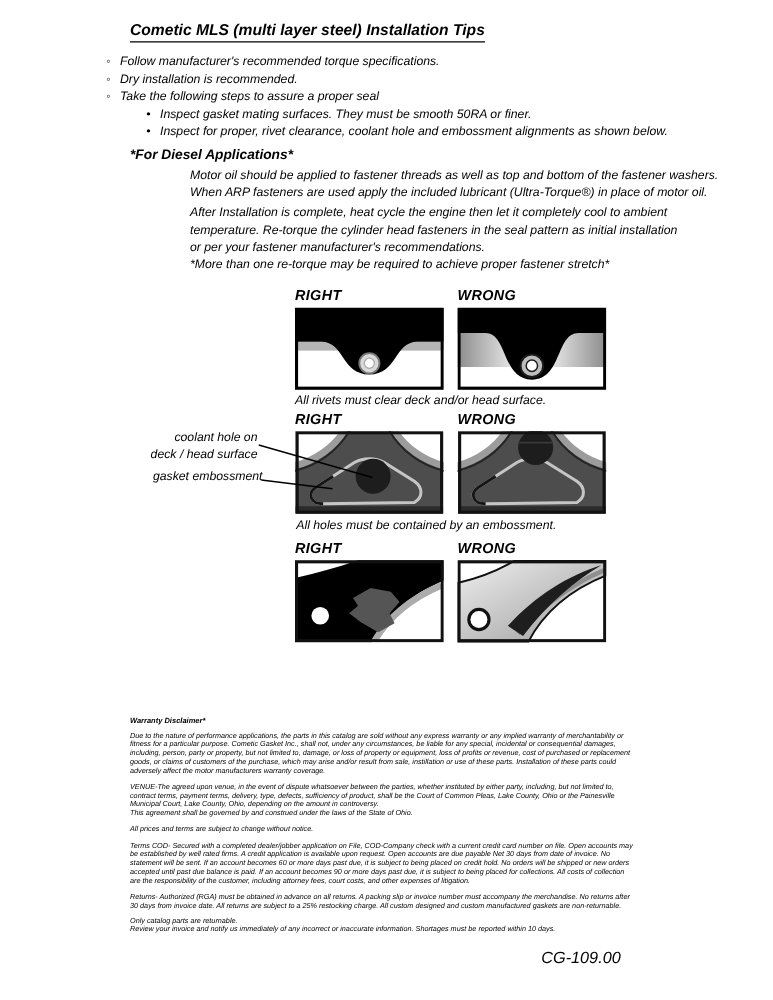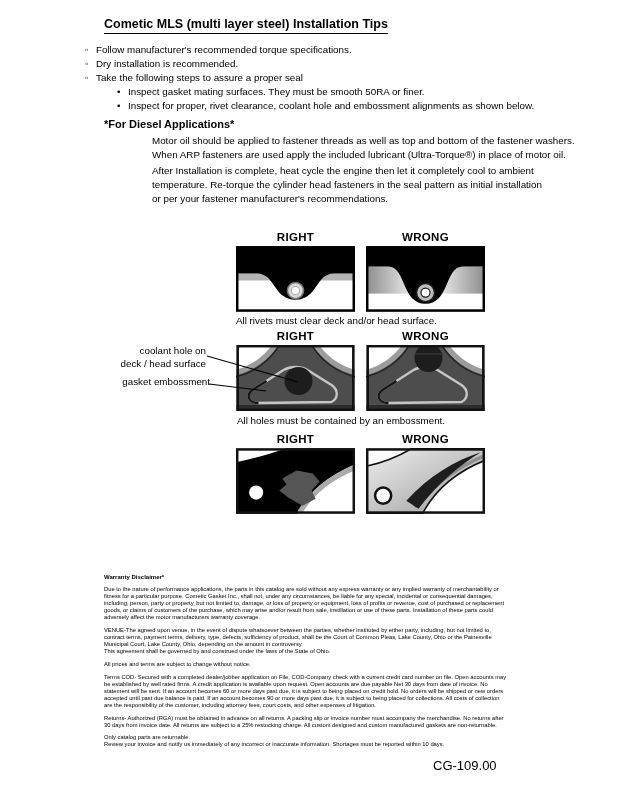--- a/index.html
+++ b/index.html
@@ -1,26 +1,26 @@
 <!DOCTYPE html>
 <html><head>
 <meta charset="utf-8">
 <style>
   * { margin:0; padding:0; box-sizing:border-box; }
   body { background:#fff; }
   .page { position:relative; width:618px; height:800px; background:#ffffff;
-          font-family:"Liberation Sans", sans-serif; color:#000; overflow:hidden; }
+          font-family:"Liberation Sans", sans-serif; color:#000; overflow:hidden;font-style:italic; }
   .abs { position:absolute; }
   .title { font-weight:bold; font-size:12.5px; border-bottom:1.3px solid #000; padding-bottom:2px; }
   .h2 { font-weight:bold; font-size:11px; }
   .body-text { font-size:9.8px; line-height:14px; white-space:pre-line;margin-left:48px; }
   .bullet-row { display:flex; font-size:9.8px; line-height:14px; }
   .bullet-row .glyph { width:11px; flex:0 0 11px; }
   .bullet-row.sub { margin-left:32px; }
-  .rw-label { width:119px; text-align:center; font-weight:bold; font-size:11.5px; letter-spacing:0.3px; }
+  .rw-label { width:119px; text-align:left; font-weight:bold; font-size:11.5px; letter-spacing:0.3px; }
   .panel { width:119px; height:66px; z-index:1; }
   .panel svg { display:block; }
   .caption { font-size:9.8px; line-height:14px; white-space:pre-line; }
   .side-label { font-size:9.8px; line-height:13px; text-align:right; white-space:pre-line; }
   .leader { z-index:5; }
   .disclaimer { font-size:5.8px; line-height:7.1px; width:424px; }
   .disclaimer .disc-h { font-weight:bold; font-size:6px; margin-bottom:5px; }
   .disclaimer p { margin:0 0 5.5px 0; white-space:pre-line; }
   .doc-code { font-size:13px; }
 </style>
@@ -53,20 +53,21 @@
       <span>Inspect for proper, rivet clearance, coolant hole and embossment alignments as shown below.</span>
     </div>
   </div>
 
   <div class="abs h2" style="left:104px; top:118px;">*For Diesel Applications*</div>
   <div class="abs body-text" style="left:104px; top:134px; width:440px;">Motor oil should be applied to fastener threads as well as top and bottom of the fastener washers.
 When ARP fasteners are used apply the included lubricant (Ultra-Torque®) in place of motor oil.</div>
   <div class="abs body-text" style="left:104px; top:164px; width:440px;">After Installation is complete, heat cycle the engine then let it completely cool to ambient
 temperature. Re-torque the cylinder head fasteners in the seal pattern as initial installation
 or per your fastener manufacturer's recommendations.</div>
+  <div class="abs body-text" style="left:104px; top:205px; width:440px;">*More than one re-torque may be required to achieve proper fastener stretch*</div>
 
   <div class="abs rw-label" style="left:236px; top:231px;">RIGHT</div>
   <div class="abs rw-label" style="left:366px; top:231px;">WRONG</div>
 
   <div class="abs panel" style="left:236px; top:246px;">
     <svg width="119" height="66" viewBox="0 0 118 65">
       <rect x="0" y="0" width="118" height="65" fill="#ffffff"></rect>
       <rect x="0" y="27" width="118" height="7" fill="#b4b4b4"></rect>
       <path d="M0,0 H118 V27 H97 C79,27 81,53 59,53 C37,53 39,27 21,27 H0 Z" fill="#000000"></path>
       <circle cx="59" cy="44" r="8" fill="#d9d9d9" stroke="#777777" stroke-width="1.5"></circle>

